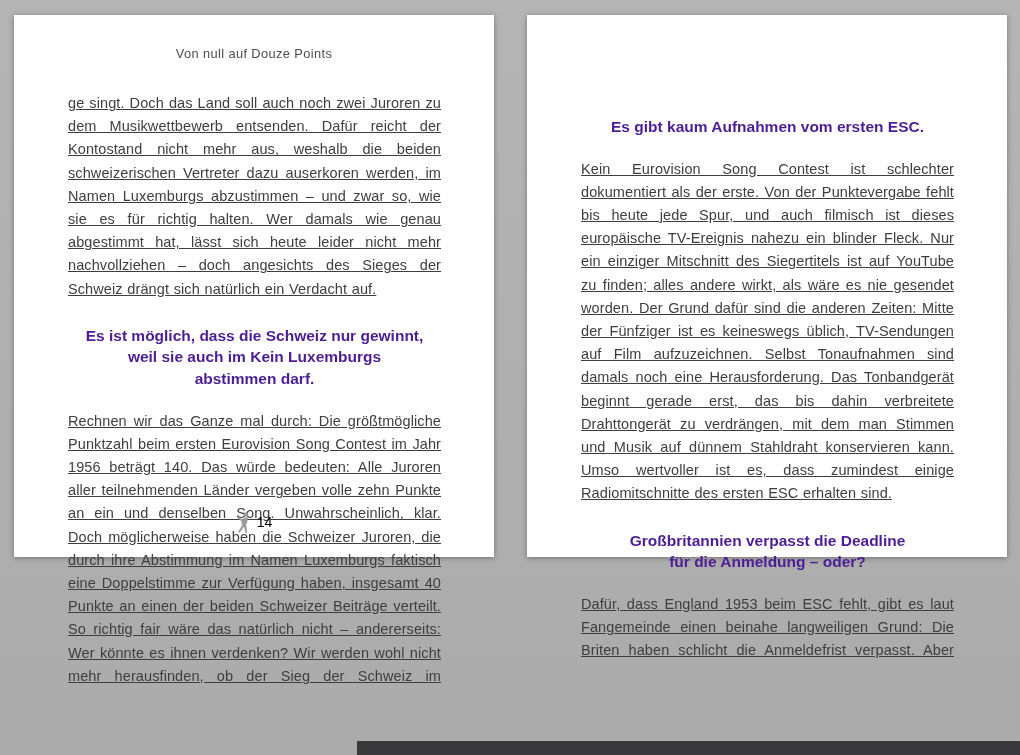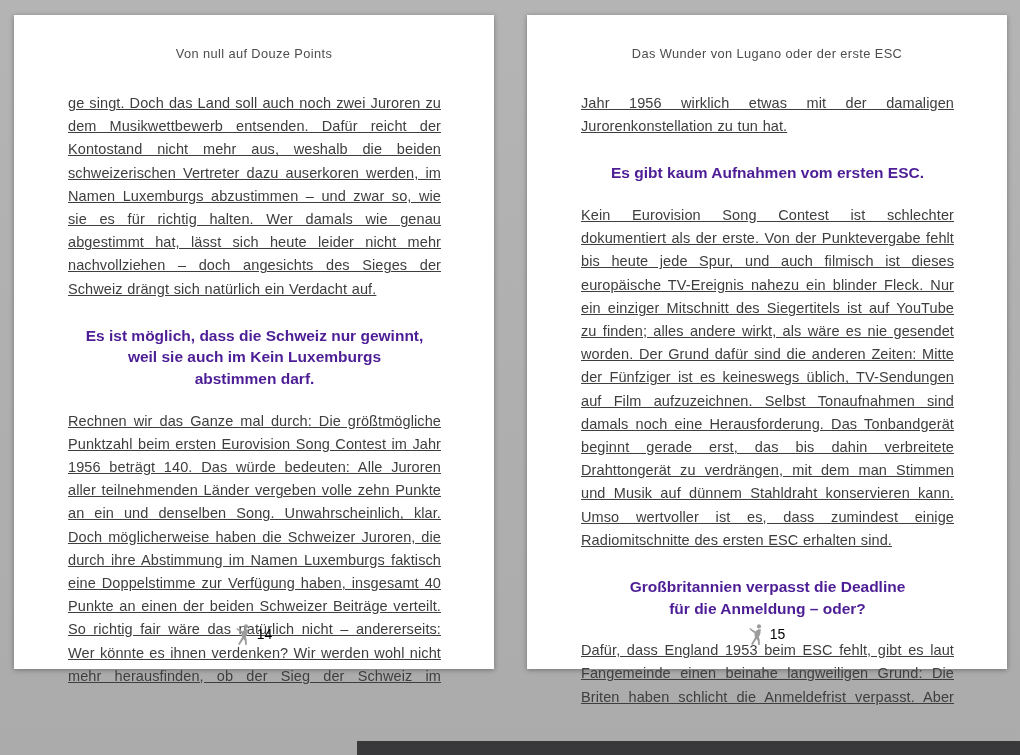--- a/index.html
+++ b/index.html
@@ -11,21 +11,21 @@
   }
   .screen {
     position: absolute;
     inset: 0;
     background: linear-gradient(180deg, #b5b4b5 0%, #b0afb0 55%, #ababac 100%);
   }
   .page {
     position: absolute;
     top: 15px;
     width: 480px;
-    height: 654px;
+    height: 542px;
     background: #ffffff;
     box-shadow: 0 1px 5px rgba(0,0,0,0.35);
   }
   .page-left  { left: 14px; }
   .page-right { left: 527px; }
   .running-header {
     position: absolute;
     top: 31px;
     left: 0; right: 0;
     text-align: center;
@@ -101,36 +101,23 @@
             <circle cx="10" cy="2.4" r="2.1"></circle>
             <path d="M9.5 5.2 C8.2 5.6 7.2 6.4 6.5 7.5 L4.0 6.0 L1.1 3.9 L0.3 5.1 L3.2 7.6 L5.7 9.3 C5.3 10.7 5.5 11.9 6.1 13.1 L3.8 17.2 L2.1 20.1 L3.6 20.9 L5.7 17.8 L7.6 15.0 L8.8 16.7 L9.2 21.0 L10.9 20.8 L10.7 16.0 L9.9 12.7 C11.1 11.2 11.7 9.3 11.5 7.1 L12.3 5.5 Z"></path>
           </g>
         </svg>
       </span>
       <span class="page-number">14</span>
     </div>
   </div>
 
   <div class="page page-right">
-    <div class="running-header">Das Wunder von Lugano oder der erste ESC</div>
     <div class="page-body">
-      <p class="body-text">Jahr 1956 wirklich etwas mit der damaligen Jurorenkonstellation zu tun hat.</p>
       <h2 class="section-heading">Es gibt kaum Aufnahmen vom ersten ESC.</h2>
       <p class="body-text">Kein Eurovision Song Contest ist schlechter dokumentiert als der erste. Von der Punktevergabe fehlt bis heute jede Spur, und auch filmisch ist dieses europäische TV-Ereignis nahezu ein blinder Fleck. Nur ein einziger Mitschnitt des Siegertitels ist auf YouTube zu finden; alles andere wirkt, als wäre es nie gesendet worden. Der Grund dafür sind die anderen Zeiten: Mitte der Fünfziger ist es keineswegs üblich, TV-Sendungen auf Film aufzuzeichnen. Selbst Tonaufnahmen sind damals noch eine Herausforderung. Das Tonbandgerät beginnt gerade erst, das bis dahin verbreitete Drahttongerät zu verdrängen, mit dem man Stimmen und Musik auf dünnem Stahldraht konservieren kann. Umso wertvoller ist es, dass zumindest einige Radiomitschnitte des ersten ESC erhalten sind.</p>
       <h2 class="section-heading">Großbritannien verpasst die Deadline
 für die Anmeldung – oder?</h2>
       <p class="body-text continues">Dafür, dass England 1953 beim ESC fehlt, gibt es laut Fangemeinde einen beinahe langweiligen Grund: Die Briten haben schlicht die Anmeldefrist verpasst. Aber</p>
-    </div>
-    <div class="page-footer">
-      <span class="footer-icon">
-        <svg width="15" height="21" viewBox="0 0 15 21">
-          <g fill="#9c9c9c">
-            <circle cx="10" cy="2.4" r="2.1"></circle>
-            <path d="M9.5 5.2 C8.2 5.6 7.2 6.4 6.5 7.5 L4.0 6.0 L1.1 3.9 L0.3 5.1 L3.2 7.6 L5.7 9.3 C5.3 10.7 5.5 11.9 6.1 13.1 L3.8 17.2 L2.1 20.1 L3.6 20.9 L5.7 17.8 L7.6 15.0 L8.8 16.7 L9.2 21.0 L10.9 20.8 L10.7 16.0 L9.9 12.7 C11.1 11.2 11.7 9.3 11.5 7.1 L12.3 5.5 Z"></path>
-          </g>
-        </svg>
-      </span>
-      <span class="page-number">15</span>
     </div>
   </div>
 
   <div class="bottom-bar"></div>
 </div>
 
 </body></html>

